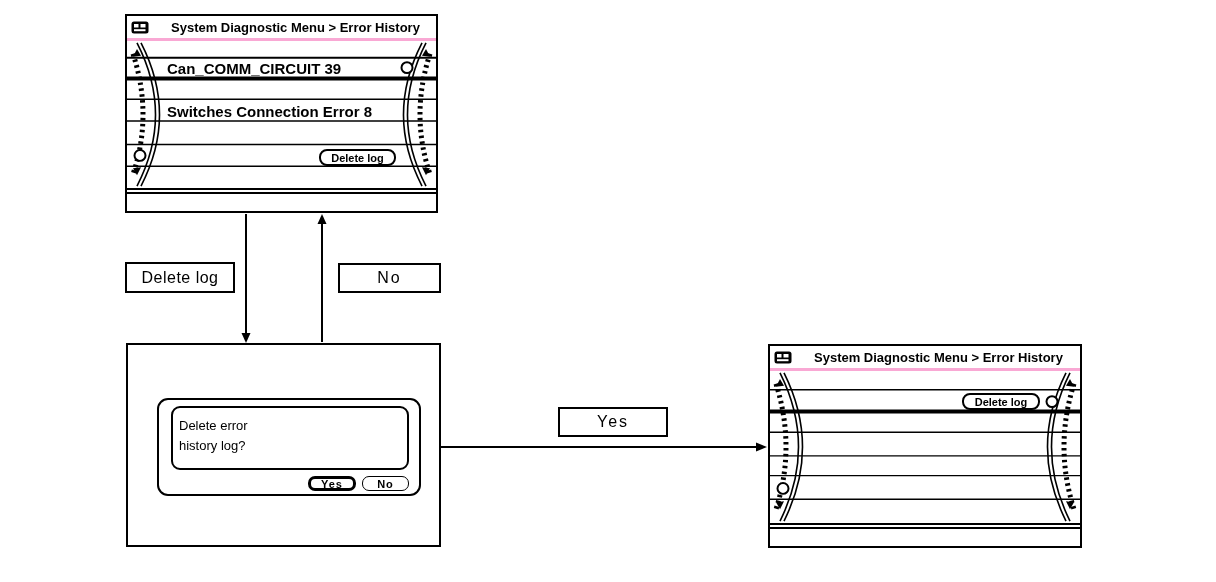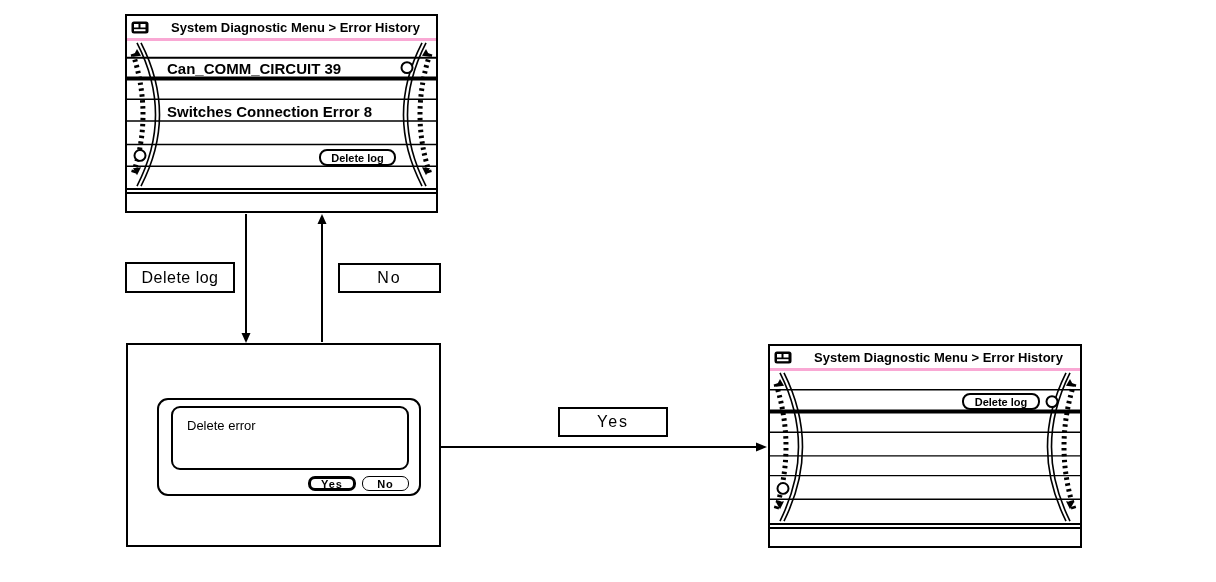--- a/index.html
+++ b/index.html
@@ -32,21 +32,21 @@
     font-size:11px; font-weight:bold; white-space:nowrap;
   }
   .plainbox { position:absolute; border:2px solid #000; background:#fff; box-sizing:border-box; }
   .dialog-outer {
     position:absolute; border:2px solid #000; border-radius:11px; background:#fff;
     box-sizing:border-box;
   }
   .dialog-inner {
     position:absolute; left:12px; top:6px; width:238px; height:64px;
     border:2px solid #000; border-radius:9px; box-sizing:border-box;
-    padding:8px 0 0 14px; font-size:13px; line-height:1.55;
+    padding:8px 0 0 6px; font-size:13px; line-height:1.55;
   }
   .dlg-btn {
     position:absolute; border-radius:7px; background:#fff; box-sizing:border-box;
     display:flex; align-items:center; justify-content:center;
     font-size:11px; font-weight:bold; letter-spacing:1px;
   }
   .flow-label {
     position:absolute; border:2px solid #000; background:#fff; box-sizing:border-box;
     display:flex; align-items:center; justify-content:center;
     font-size:16px; letter-spacing:0.5px;
@@ -99,20 +99,21 @@
       <div class="row-text" style="top:59px; height:22px;">Switches Connection Error 8</div>
       <div class="btn-small" style="left:192px; top:108px; width:77px; height:17px;">Delete log</div>
     </div>
     <div class="statusbar"></div>
   </div>
 
   <div class="plainbox" style="left:126px; top:343px; width:315px; height:204px;">
     <div class="dialog-outer" style="left:29px; top:53px; width:264px; height:98px;">
       <div class="dialog-inner">
         <div>Delete error</div>
+        <div>history log?</div>
       </div>
       <div class="dlg-btn" style="left:149px; top:76px; width:48px; height:15px; border:3px solid #000;">Yes</div>
       <div class="dlg-btn" style="left:203px; top:76px; width:47px; height:15px; border:1.5px solid #000;">No</div>
     </div>
   </div>
 
   <div class="screen" style="left:768px; top:344px; width:314px; height:204px;">
     <div class="titlebar">
       <svg width="18" height="13" viewBox="0 0 18 13">
         <rect x="0.5" y="0.5" width="17" height="12" rx="2.5" fill="#000"></rect>

